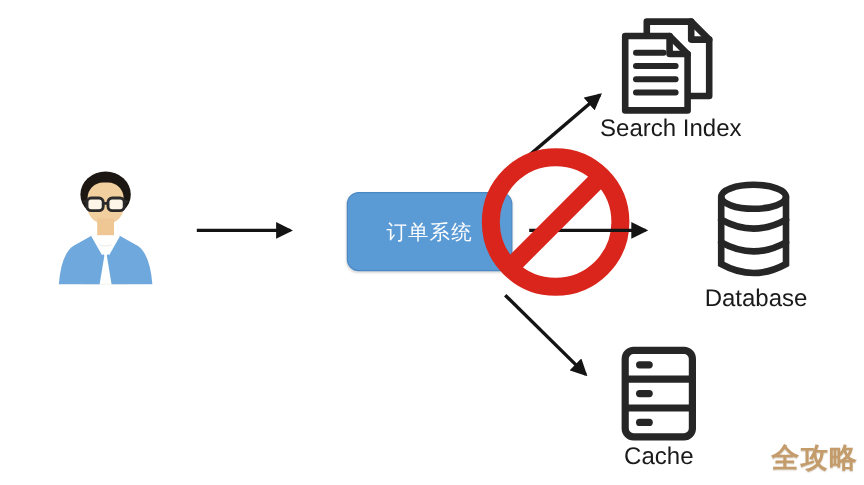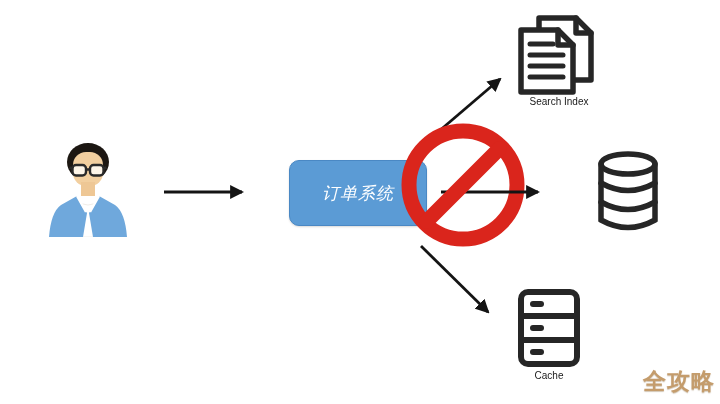--- a/index.html
+++ b/index.html
@@ -9,25 +9,25 @@
     overflow:hidden;
   }
   .overlay{position:absolute;left:0;top:0;width:720px;height:404px;}
   .node-box{
     position:absolute;left:289px;top:160px;width:136px;height:64px;
     background:#5b9bd5;border:1px solid #4a88c4;border-radius:10px;
     display:flex;align-items:center;justify-content:center;
     box-shadow:0 1px 2px rgba(0,0,0,0.15);
   }
   .node-box .label{
-    color:#ffffff;font-size:17px;letter-spacing:1px;font-style:italic;
+    color:#ffffff;font-size:17px;letter-spacing:1px;
   }
   .icon-wrap{position:absolute;}
   .icon-label{
-    position:absolute;color:#1a1a1a;font-size:10px;text-align:center;
+    position:absolute;color:#1a1a1a;font-size:20px;text-align:center;
     white-space:nowrap;transform:translateX(-50%);
   }
   .watermark{
     position:absolute;right:5px;bottom:7px;
     color:#c49c6c;font-size:23px;font-weight:bold;letter-spacing:1px;
     text-shadow:0 1px 1px rgba(130,95,45,0.35);
     margin-top:38px;
   }
 </style>
 </head>
@@ -82,20 +82,21 @@
   <div class="icon-label" style="left:559px;top:96px;">Search Index</div>
 
   <svg class="icon-wrap" style="left:594px;top:150px;" width="68" height="86" viewBox="0 0 68 86">
     <g stroke="#262626" stroke-width="5.5" fill="none" stroke-linecap="round">
       <ellipse cx="34" cy="14" rx="27" ry="10"></ellipse>
       <path d="M7,14 L7,70 Q34,85 61,70 L61,14"></path>
       <path d="M7,33 Q34,48 61,33"></path>
       <path d="M7,52 Q34,67 61,52"></path>
     </g>
   </svg>
+  <div class="icon-label" style="left:630px;top:238px;">Database</div>
 
   <svg class="icon-wrap" style="left:516px;top:288px;" width="66" height="80" viewBox="0 0 66 80">
     <g stroke="#262626" stroke-width="6" fill="#ffffff" stroke-linejoin="round">
       <rect x="5" y="4" width="56" height="72" rx="7"></rect>
       <path d="M5,28 L61,28 M5,52 L61,52" fill="none"></path>
     </g>
     <g fill="#262626">
       <rect x="14" y="13" width="14" height="6" rx="3"></rect>
       <rect x="14" y="37" width="14" height="6" rx="3"></rect>
       <rect x="14" y="61" width="14" height="6" rx="3"></rect>

